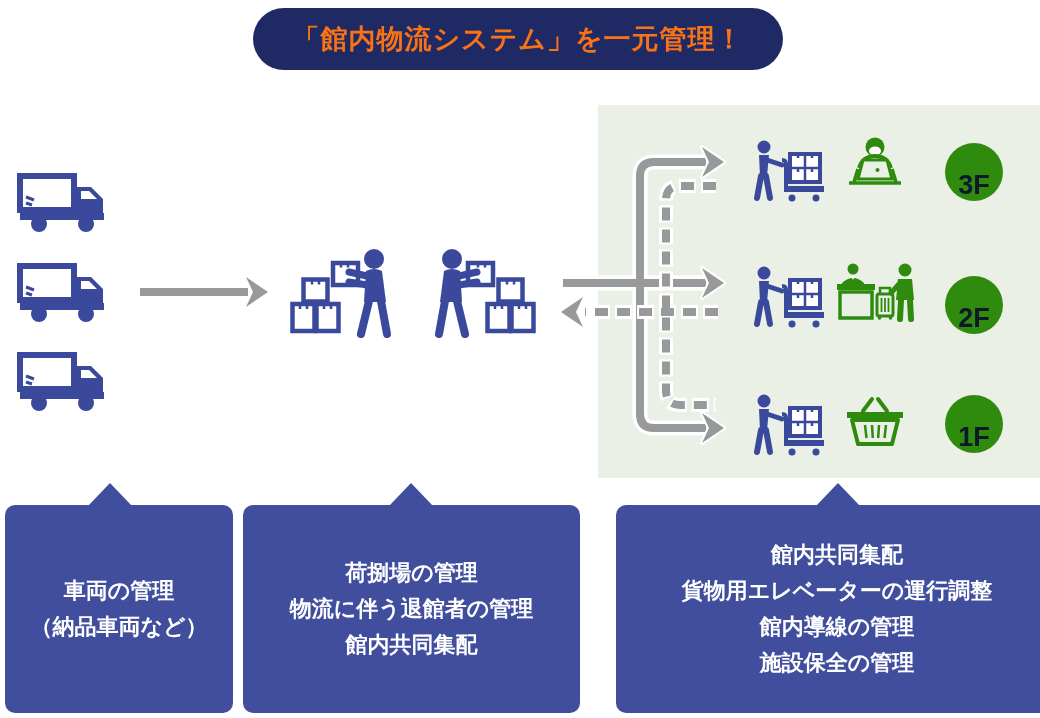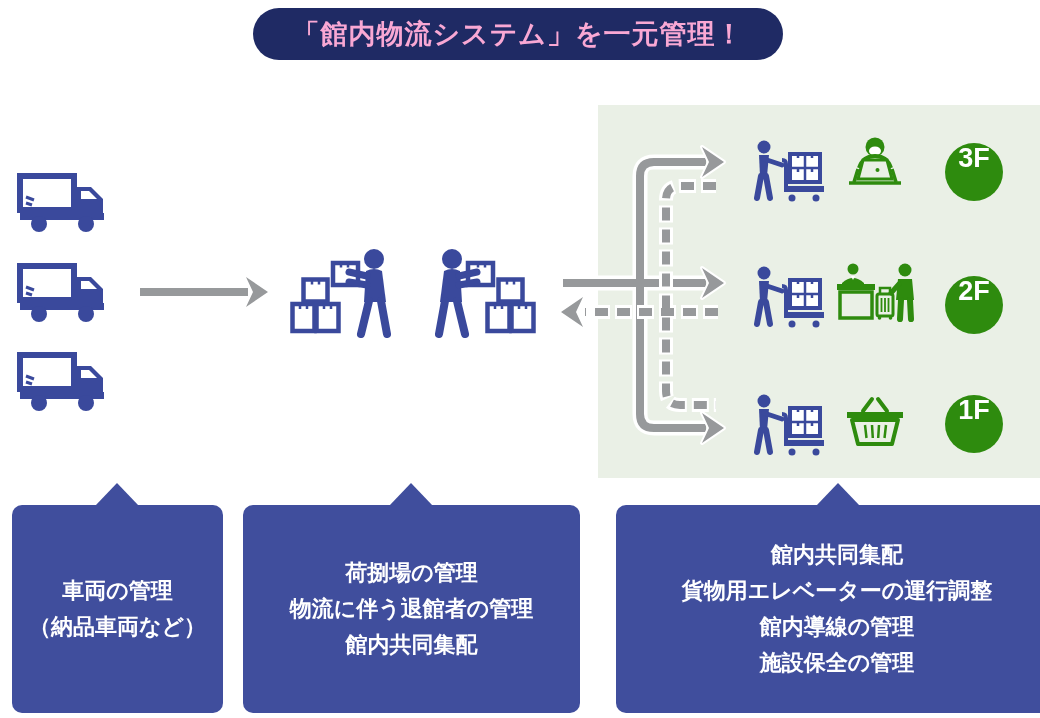--- a/index.html
+++ b/index.html
@@ -3,30 +3,30 @@
 <meta charset="utf-8">
 <style>
   html,body{margin:0;padding:0;background:#fff;}
   .canvas{
     position:relative;width:1040px;height:718px;background:#ffffff;overflow:hidden;
     font-family:"Liberation Sans","DejaVu Sans",sans-serif;
   }
   .abs{position:absolute;}
   
   .banner{
-    left:253px;top:8px;width:530px;height:52px;background:#1f2a64;border-radius:31px;
+    left:253px;top:8px;width:530px;height:62px;background:#1f2a64;border-radius:31px;
     display:flex;align-items:center;justify-content:center;
-    color:#f9a8d4;font-size:27px;font-weight:bold;letter-spacing:1px;
+    color:#f97316;font-size:27px;font-weight:bold;letter-spacing:1px;
   }
   
   .panel{left:598px;top:105px;width:442px;height:373px;background:#eaf0e6;}
   
   .badge{
-    width:58px;height:58px;border-radius:50%;background:#2e8b0e;color:#ffffff;
-    display:flex;align-items:flex-start;justify-content:center;
+    width:58px;height:58px;border-radius:50%;background:#2e8b0e;color:#0f172a;
+    display:flex;align-items:flex-end;justify-content:center;
     font-size:27px;font-weight:bold;
   }
   
   .card{
     top:505px;height:208px;background:#404e9d;border-radius:10px;color:#ffffff;
     display:flex;flex-direction:column;justify-content:center;text-align:center;
     font-size:22px;font-weight:bold;line-height:36px;
   }
   .tri{
     position:absolute;top:-22px;width:0;height:0;
@@ -208,21 +208,21 @@
       <path d="M18 15 L27 3 M42 15 L33 3" stroke="#2e8b0e" stroke-width="4" stroke-linecap="round" fill="none"></path>
       <rect x="2" y="16" width="56" height="6" fill="#2e8b0e"></rect>
       <path d="M7 24 L13 48 H47 L53 24 z" fill="none" stroke="#2e8b0e" stroke-width="4" stroke-linejoin="round"></path>
       <path d="M20 29 l1.5 13 M27 29 l0.8 13 M34 29 l-0.8 13 M41 29 l-1.5 13" stroke="#2e8b0e" stroke-width="2.5" fill="none"></path>
     </svg>
   </div>
   <div class="abs z2 badge" style="left:945px;top:395px;">
     <span>1F</span>
   </div>
 
-  <div class="abs card" style="left:12px;width:211px;">
+  <div class="abs card" style="left:5px;width:228px;">
     <div class="tri" style="left:83px;"></div>
     <div>車両の管理</div>
     <div>（納品車両など）</div>
   </div>
 
   <div class="abs card" style="left:243px;width:337px;">
     <div class="tri" style="left:146px;"></div>
     <div>荷捌場の管理</div>
     <div>物流に伴う退館者の管理</div>
     <div>館内共同集配</div>

